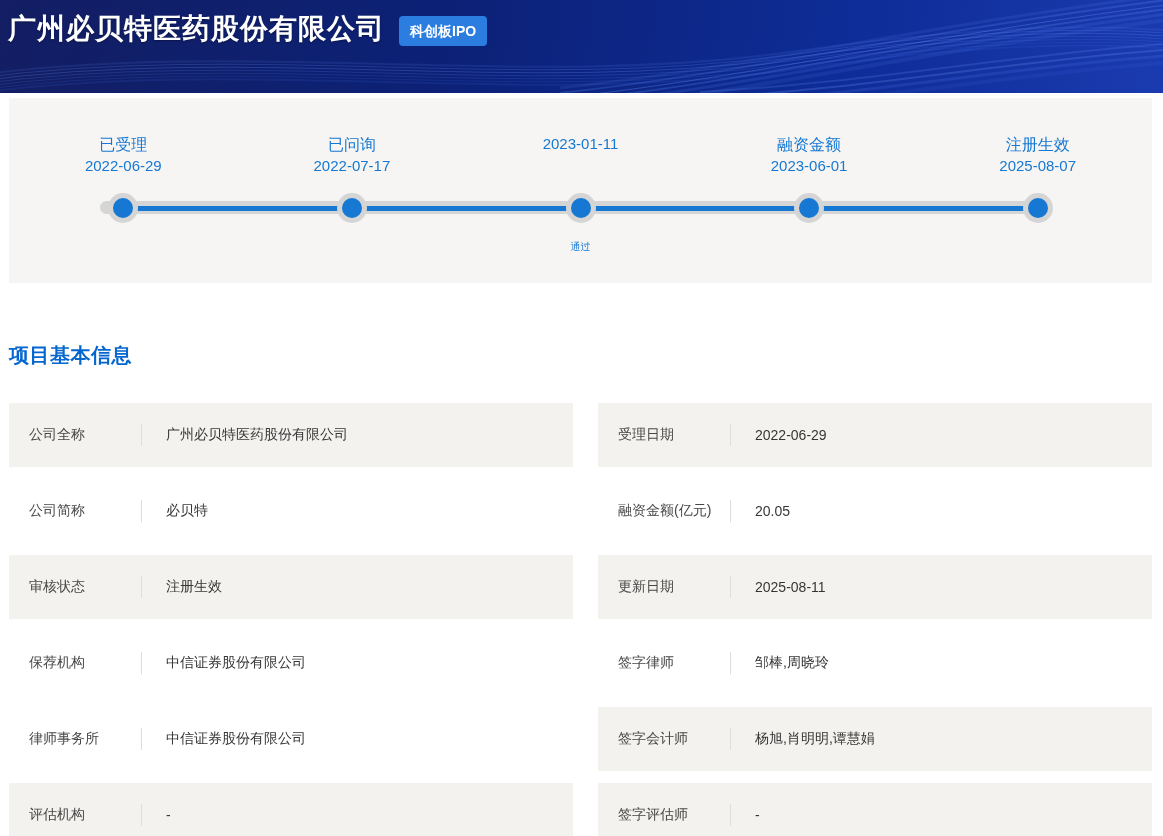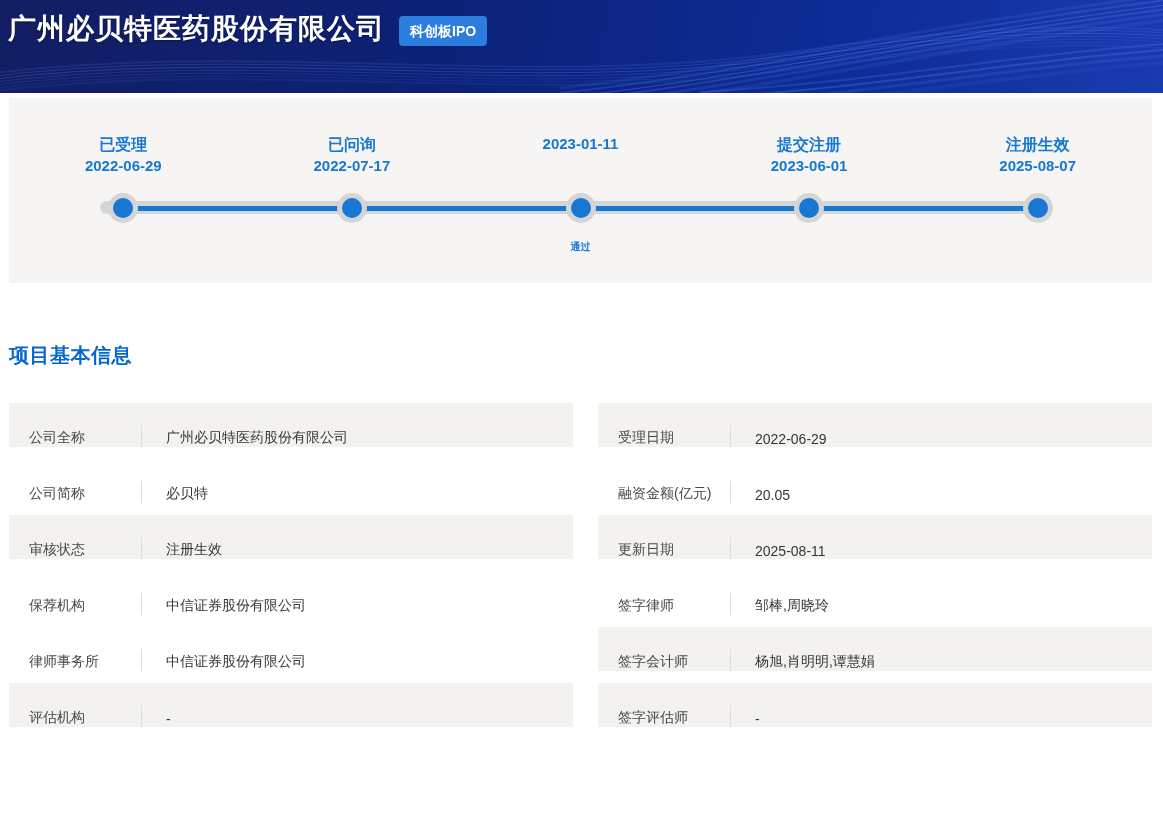--- a/index.html
+++ b/index.html
@@ -22,21 +22,21 @@
   .header-waves{position:absolute;left:0;top:0;width:100%;height:100%;}
   .header-content{position:relative;display:flex;align-items:center;gap:14px;
     padding:10px 0 0 8px;z-index:2;}
   .header-title{color:#fff;font-size:28px;font-weight:bold;letter-spacing:1px;
     text-shadow:0 1px 2px rgba(0,0,0,.35);}
   .header-badge{background:var(--badge-bg);color:#fff;font-size:14px;font-weight:bold;
     padding:6px 11px;border-radius:4px;line-height:18px;margin-top:4px;white-space:nowrap;}
 
   
   .timeline-panel{position:relative;margin:5px 11px 0 9px;width:1143px;height:185px;
-    background:var(--panel-bg);font-weight:bold;}
+    background:var(--panel-bg);}
   .stage{position:absolute;top:36px;width:180px;transform:translateX(-50%);
     text-align:center;color:var(--accent);}
   .stage-label{font-size:16px;line-height:22px;}
   .stage-date{font-size:15px;line-height:20px;}
   .track{position:absolute;left:8%;right:9%;top:103px;height:13px;border-radius:7px;
     background:var(--track-gray);}
   .progress-line{position:absolute;left:10%;width:80%;top:108px;height:5px;
     border-radius:3px;background:var(--accent);}
   .node{position:absolute;top:110px;width:30px;height:30px;border-radius:50%;
     background:var(--track-gray);transform:translate(-50%,-50%);
@@ -45,21 +45,21 @@
   .stage-note{position:absolute;top:140px;transform:translateX(-50%);
     color:var(--accent);font-size:10px;line-height:18px;cursor:pointer;}
 
   
   .section-title{margin:59px 0 0 9px;color:var(--title-blue);
     font-size:20px;font-weight:bold;letter-spacing:.5px;}
 
   
   .info-grid{display:grid;grid-template-columns:564px 554px;column-gap:25px;
     margin:34px 11px 0 9px;}
-  .row{display:flex;align-items:flex-end;height:44px;margin-bottom:12px;
+  .row{display:flex;align-items:center;height:64px;margin-bottom:12px;
     padding-left:20px;background:#fff;font-size:14px;}
   .row.alt{background:var(--row-bg);}
   .row-label{width:112px;flex:0 0 112px;color:var(--label-color);}
   .row-sep{width:1px;height:22px;background:#ddd;flex:0 0 1px;}
   .row-value{margin-left:24px;color:var(--value-color);}
 </style>
 </head>
 <body>
 
 <div class="header">
@@ -99,21 +99,21 @@
     <div class="stage-date">2022-06-29</div>
   </div>
   <div class="stage" style="left:30%">
     <div class="stage-label">已问询</div>
     <div class="stage-date">2022-07-17</div>
   </div>
   <div class="stage" style="left:50%">
     <div class="stage-date">2023-01-11</div>
   </div>
   <div class="stage" style="left:70%">
-    <div class="stage-label">提交注册</div>
+    <div class="stage-label">融资金额</div>
     <div class="stage-date">2023-06-01</div>
   </div>
   <div class="stage" style="left:90%">
     <div class="stage-label">注册生效</div>
     <div class="stage-date">2025-08-07</div>
   </div>
 
   <div class="track"></div>
   <div class="progress-line"></div>
 

